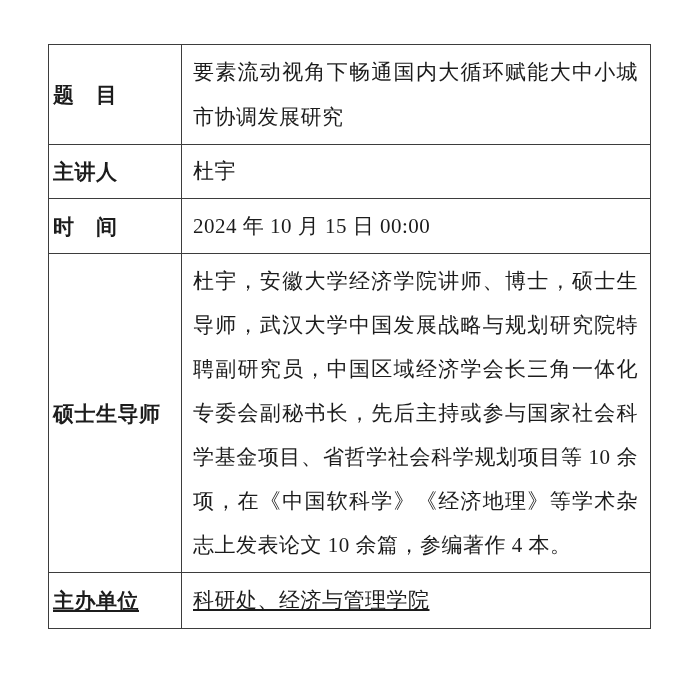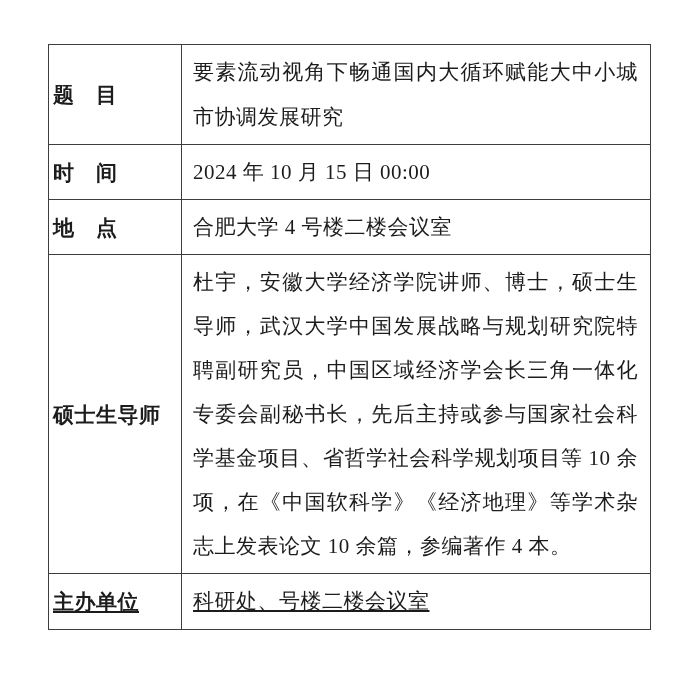--- a/index.html
+++ b/index.html
@@ -58,31 +58,31 @@
 </head>
 <body>
 
 <div class="page">
   <table class="info-table">
     <tbody>
       <tr class="r-title">
         <td class="label-cell">题　目</td>
         <td class="content-cell">要素流动视角下畅通国内大循环赋能大中小城市协调发展研究</td>
       </tr>
+      <tr class="r-speaker">
+        <td class="label-cell">主讲人</td>
+        <td class="content-cell">杜宇</td>
+      </tr>
       <tr class="r-time">
         <td class="label-cell">时　间</td>
         <td class="content-cell">2024 年 10 月 15 日 00:00</td>
-      </tr>
-      <tr class="r-place">
-        <td class="label-cell">地　点</td>
-        <td class="content-cell">合肥大学 4 号楼二楼会议室</td>
       </tr>
       <tr class="r-bio">
         <td class="label-cell">硕士生导师</td>
         <td class="content-cell">杜宇，安徽大学经济学院讲师、博士，硕士生导师，武汉大学中国发展战略与规划研究院特聘副研究员，中国区域经济学会长三角一体化专委会副秘书长，先后主持或参与国家社会科学基金项目、省哲学社会科学规划项目等 10 余项，在《中国软科学》《经济地理》等学术杂志上发表论文 10 余篇，参编著作 4 本。</td>
       </tr>
       <tr class="r-host">
         <td class="label-cell">主办单位</td>
-        <td class="content-cell">科研处、号楼二楼会议室</td>
+        <td class="content-cell">科研处、经济与管理学院</td>
       </tr>
     </tbody>
   </table>
 </div>
 
 </body></html>

